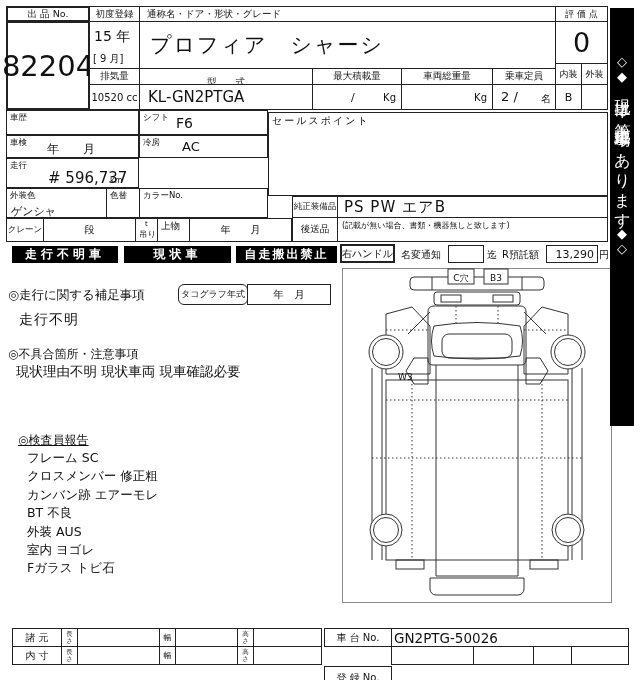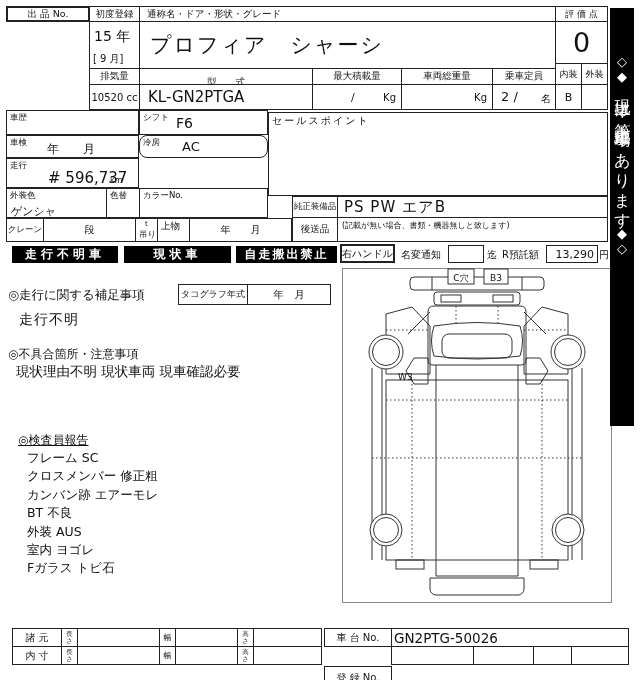--- a/index.html
+++ b/index.html
@@ -17,20 +17,21 @@
           display:flex;flex-direction:column;align-items:center;padding-top:46px;box-sizing:border-box;}
   #banner .vtext{writing-mode:vertical-rl;text-orientation:upright;font-size:16px;letter-spacing:2px;margin:3px 0;}
   #banner .dia{font-size:13px;line-height:15px;}
 </style>
 </head>
 <body>
 
 <div id="sheet">
 
   <div class="cell hdr" style="left:6px;top:6px;width:84px;height:16px;border-width:2px;">出 品 No.</div>
+  <div class="cell" style="left:6px;top:21px;width:84px;height:89px;border-width:2px;display:flex;align-items:center;justify-content:center;font-size:29px;">82204</div>
 
   <div class="cell hdr" style="left:89px;top:6px;width:51px;height:16px;">初度登録</div>
   <div class="cell" style="left:89px;top:21px;width:51px;height:48px;">
     <span class="txt" style="left:4px;top:6px;font-size:14px;">15 年</span>
     <span class="txt" style="left:3px;top:30px;font-size:10px;">[ 9 月]</span>
   </div>
 
   <div class="cell" style="left:139px;top:21px;width:417px;height:48px;display:flex;align-items:center;font-size:21px;padding-left:10px;letter-spacing:2px;">プロフィア　シャーシ</div>
   <div class="cell hdr" style="left:139px;top:6px;width:417px;height:16px;justify-content:flex-start;padding-left:7px;">通称名・ドア・形状・グレード</div>
 
@@ -70,21 +71,21 @@
   </div>
   <div class="cell" style="left:139px;top:110px;width:129px;height:25px;">
     <span class="corner">シフト</span>
     <span class="txt" style="left:36px;top:4px;font-size:14px;">F6</span>
   </div>
 
   <div class="cell" style="left:6px;top:135px;width:133px;height:23px;">
     <span class="corner">車検</span>
     <span class="txt" style="left:40px;top:5px;font-size:12px;">年　　月</span>
   </div>
-  <div class="cell" style="left:139px;top:135px;width:129px;height:23px;border-radius:8px;">
+  <div class="cell" style="left:139px;top:135px;width:129px;height:23px;">
     <span class="corner">冷房</span>
     <span class="txt" style="left:42px;top:3px;font-size:13px;">AC</span>
   </div>
 
   <div class="cell" style="left:6px;top:158px;width:133px;height:30px;">
     <span class="corner">走行</span>
     <span class="txt" style="left:13px;top:10px;font-size:15px;margin-left:28px;"># 596,737</span>
     <span class="txt" style="left:103px;top:17px;font-size:8px;">km</span>
   </div>
 
@@ -123,21 +124,21 @@
   <div class="badge" style="left:236px;top:246px;width:101px;height:17px;letter-spacing:2px;">自走搬出禁止</div>
   <div class="cell hdr" style="left:340px;top:244px;width:55px;height:19px;font-size:10px;border-width:2px;">右ハンドル</div>
   <span class="txt" style="left:401px;top:248px;font-size:10px;">名変通知</span>
   <div class="cell" style="left:448px;top:245px;width:36px;height:18px;"></div>
   <span class="txt" style="left:487px;top:248px;font-size:10px;">迄</span>
   <span class="txt" style="left:502px;top:248px;font-size:10px;">R預託額</span>
   <div class="cell" style="left:546px;top:245px;width:52px;height:18px;display:flex;align-items:center;justify-content:flex-end;font-size:11px;padding-right:3px;">13,290</div>
   <span class="txt" style="left:599px;top:248px;font-size:10px;">円</span>
 
   <span class="txt" style="left:8px;top:287px;font-size:12.5px;">◎走行に関する補足事項</span>
-  <div class="cell hdr" style="left:178px;top:284px;width:70px;height:21px;font-size:9px;">タコグラフ年式</div>
+  <div class="cell hdr" style="left:178px;top:284px;width:70px;height:21px;font-size:9px;border-radius:6px;">タコグラフ年式</div>
   <div class="cell hdr" style="left:247px;top:284px;width:84px;height:21px;font-size:10.5px;">年　月</div>
   <span class="txt" style="left:19px;top:311px;font-size:14px;letter-spacing:1px;">走行不明</span>
 
   <span class="txt" style="left:8px;top:346px;font-size:12px;">◎不具合箇所・注意事項</span>
   <span class="txt" style="left:16px;top:363px;font-size:13.5px;">現状理由不明 現状車両 現車確認必要</span>
 
   <span class="txt" style="left:18px;top:432px;font-size:12px;text-decoration:underline;">◎検査員報告</span>
   <div class="txt" style="left:27px;top:449px;font-size:12.5px;line-height:18.4px;">
     <div>フレーム SC</div>
     <div>クロスメンバー 修正粗</div>

